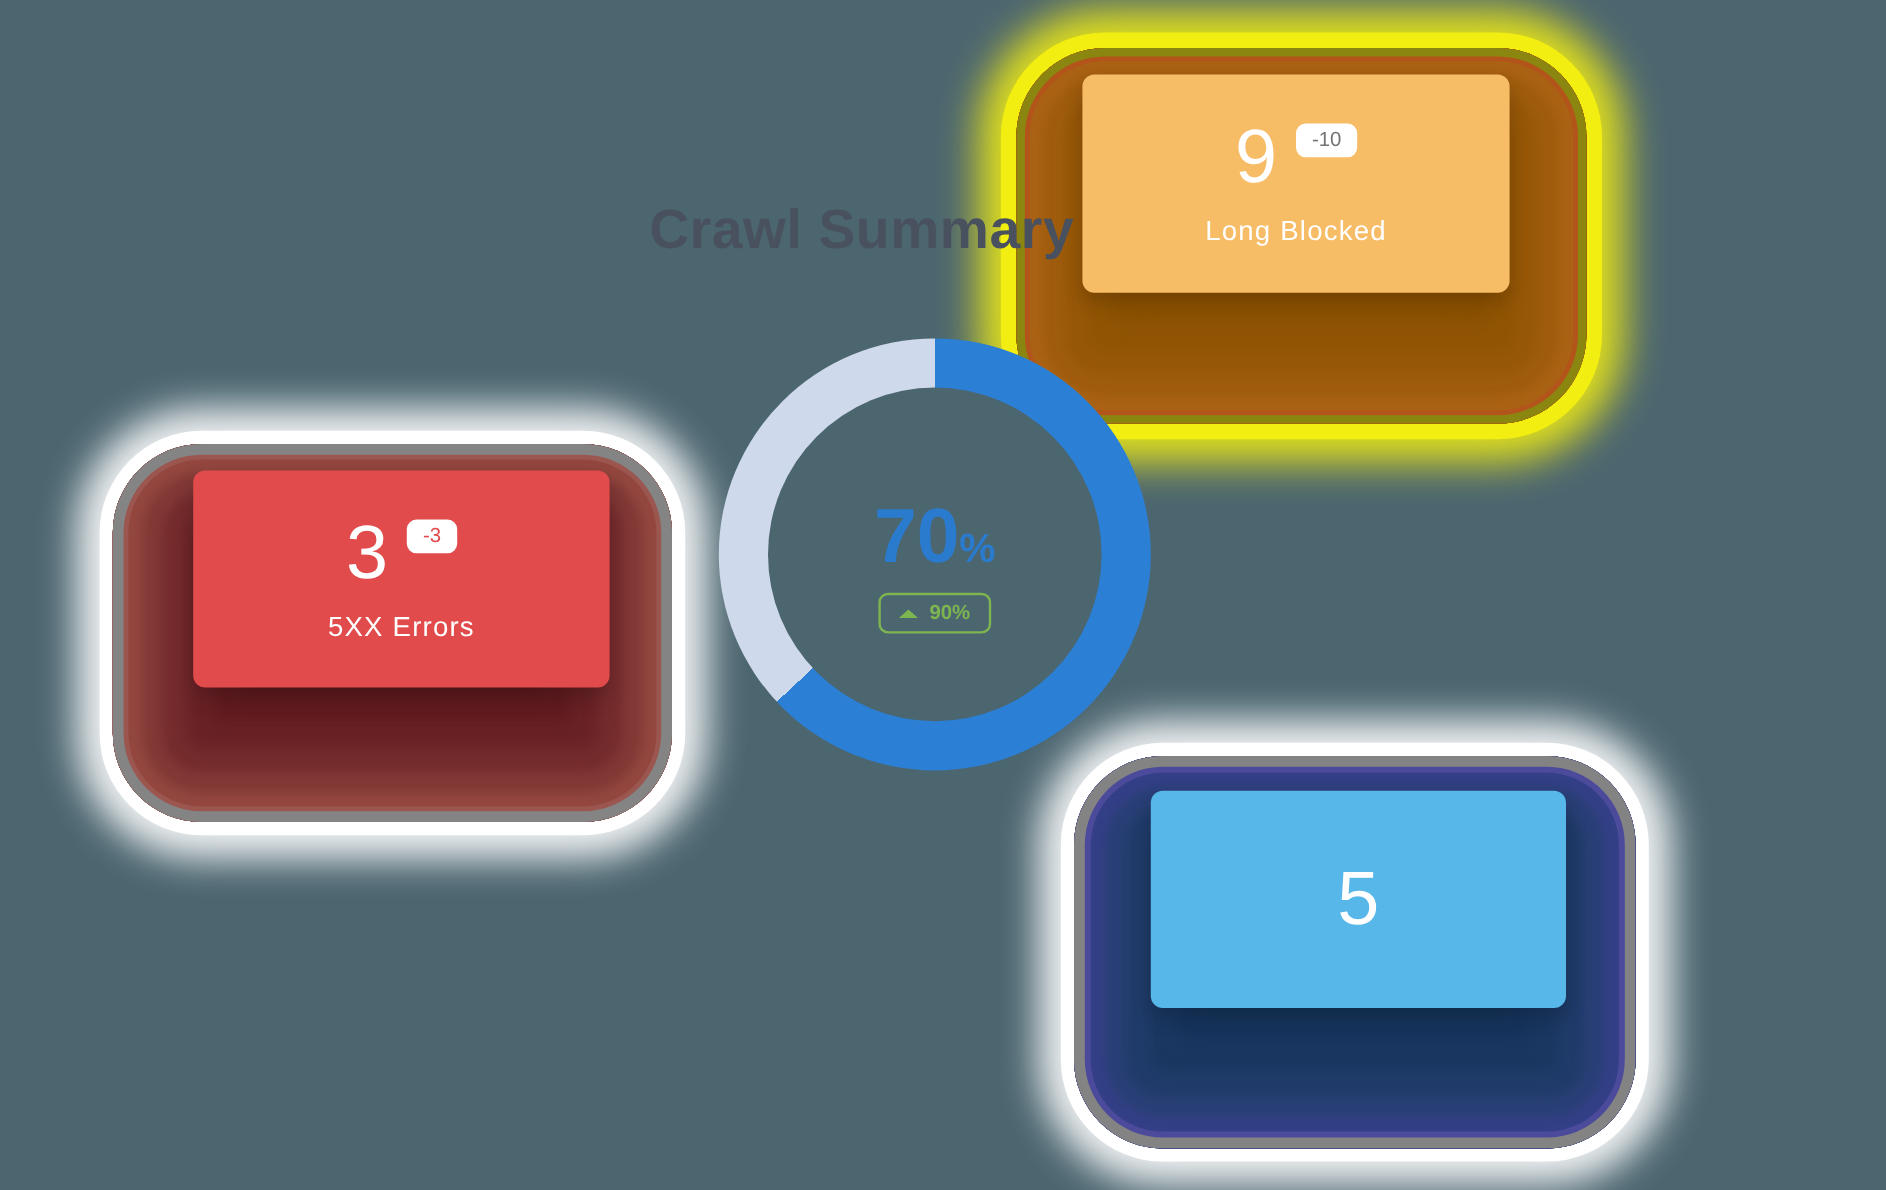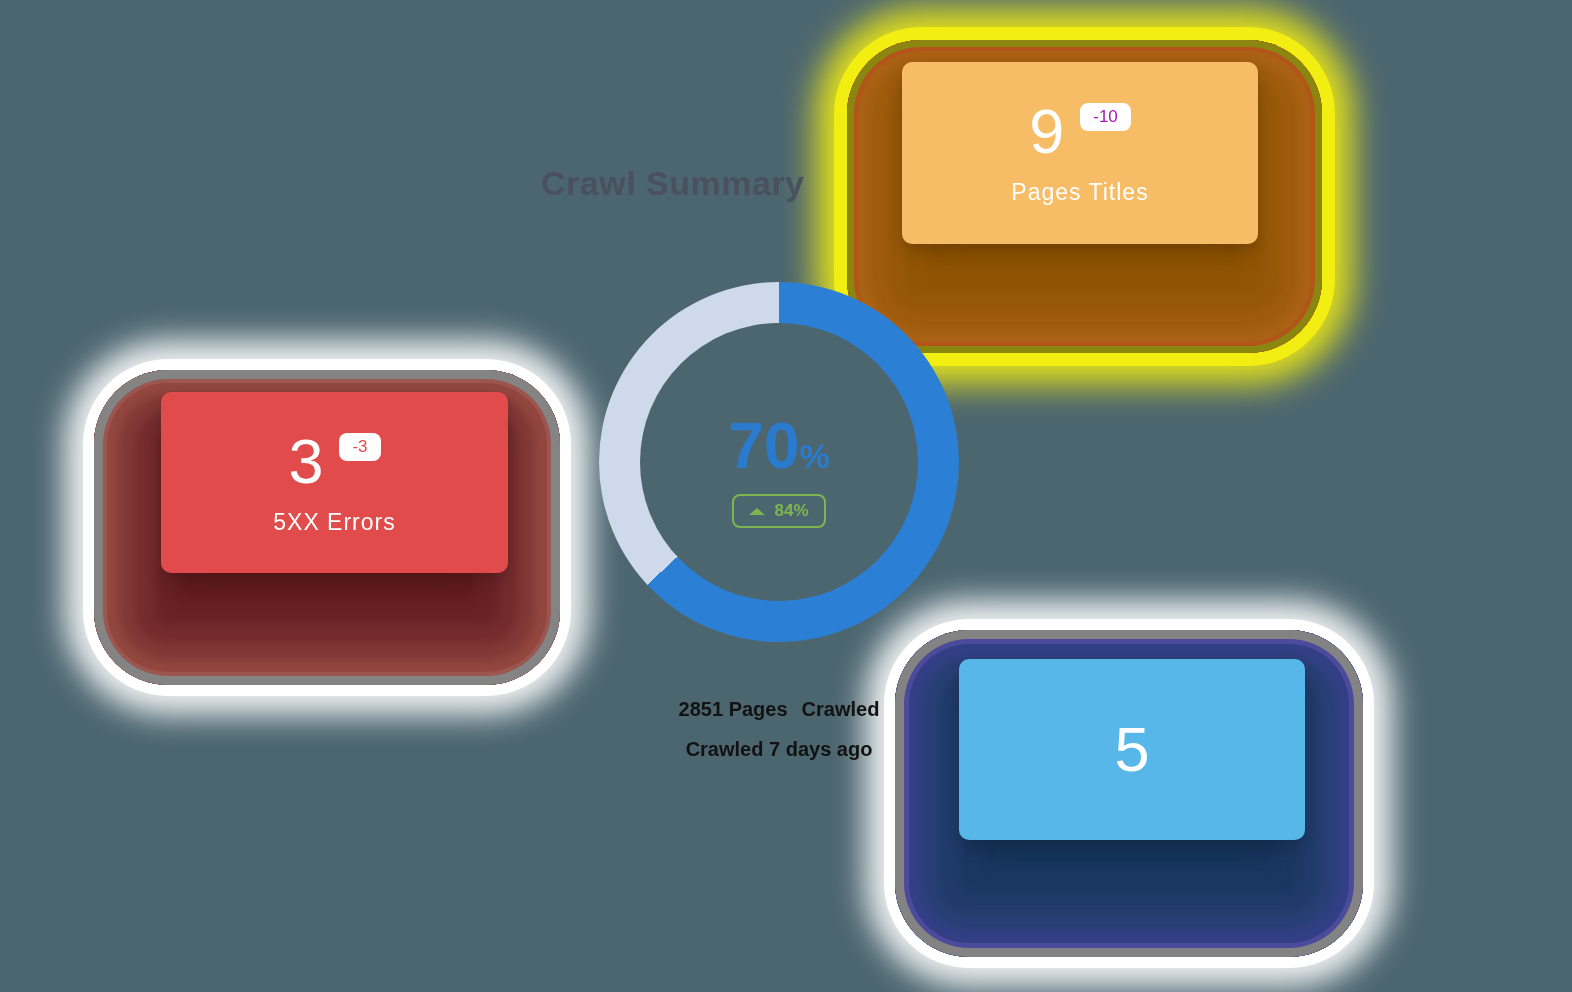--- a/index.html
+++ b/index.html
@@ -52,60 +52,60 @@
   .card{position:absolute;z-index:2;border-radius:10px;display:flex;flex-direction:column;
         align-items:center;justify-content:center;gap:16px;color:#fff;
         box-shadow:0 8px 16px rgba(0,0,0,.18);}
   .card-orange{left:902px;top:62px;width:356px;height:182px;background:#f7bc66;}
   .card-red{left:161px;top:392px;width:347px;height:181px;background:#e14b4b;}
   .card-blue{left:959px;top:659px;width:346px;height:181px;background:#57b7e8;}
   .num-row{display:flex;align-items:flex-start;gap:16px;line-height:1;}
   .num{font-size:63px;font-weight:400;line-height:1;}
   .delta-badge{background:#ffffff;border-radius:8px;padding:4px 13px;font-size:17px;
                margin-top:3px;line-height:1.2;}
-  .card-orange .delta-badge{color:#a21caf;}
+  .card-orange .delta-badge{color:#737373;}
   .card-red .delta-badge{color:#e14b4b;}
   .card-label{font-size:23px;letter-spacing:1px;font-weight:400;}
 
   
   .donut{position:absolute;left:599px;top:282px;width:360px;height:360px;border-radius:50%;
          z-index:3;background:conic-gradient(#2b7fd4 0deg 227deg,#cfd9ec 227deg 360deg);}
   .donut-hole{position:absolute;inset:41px;border-radius:50%;background:#4c6670;
               display:flex;flex-direction:column;align-items:center;justify-content:center;gap:16px;}
   .pct-row{display:flex;align-items:baseline;color:#2a7bce;font-weight:bold;}
   .pct-value{font-size:64px;line-height:1;margin-top:18px;}
   .pct-unit{font-size:34px;line-height:1;}
   .change-badge{display:inline-flex;align-items:center;gap:9px;border:2px solid #7db551;
                 border-radius:8px;padding:5px 15px;color:#7db551;font-size:17px;font-weight:bold;}
   .tri-up{width:0;height:0;border-left:8px solid transparent;border-right:8px solid transparent;
           border-bottom:7px solid #7db551;display:inline-block;}
 
   
-  .page-title{position:absolute;left:541px;top:164px;z-index:4;font-size:34px;font-weight:bold;
+  .page-title{position:absolute;left:541px;top:164px;z-index:4;font-size:46px;font-weight:bold;
               color:#49515f;letter-spacing:.5px;white-space:nowrap;}
   .caption{position:absolute;left:599px;top:698px;width:360px;z-index:4;text-align:center;
            color:#121212;font-size:20px;font-weight:bold;}
   .caption-line1{display:inline-flex;gap:14px;white-space:nowrap;}
   .caption-line2{margin-top:17px;white-space:nowrap;}
 </style>
 </head>
 <body>
 
 <div class="canvas">
 
   <div class="halo halo-orange"></div>
   <div class="halo halo-red"></div>
   <div class="halo halo-blue"></div>
 
   <div class="card card-orange">
     <div class="num-row">
       <span class="num">9</span>
       <span class="delta-badge">-10</span>
     </div>
-    <div class="card-label">Pages Titles</div>
+    <div class="card-label">Long Blocked</div>
   </div>
 
   <div class="card card-red">
     <div class="num-row">
       <span class="num">3</span>
       <span class="delta-badge">-3</span>
     </div>
     <div class="card-label">5XX Errors</div>
   </div>
 
@@ -116,28 +116,21 @@
   </div>
 
   <div class="donut">
     <div class="donut-hole">
       <div class="pct-row">
         <span class="pct-value">70</span>
         <span class="pct-unit">%</span>
       </div>
       <div class="change-badge">
         <span class="tri-up"></span>
-        <span>84%</span>
+        <span>90%</span>
       </div>
     </div>
   </div>
 
   <div class="page-title">Crawl Summary</div>
 
-  <div class="caption">
-    <div class="caption-line1">
-      <span>2851 Pages</span>
-      <span>Crawled</span>
-    </div>
-    <div class="caption-line2">Crawled 7 days ago</div>
-  </div>
 
 </div>
 
 </body></html>

